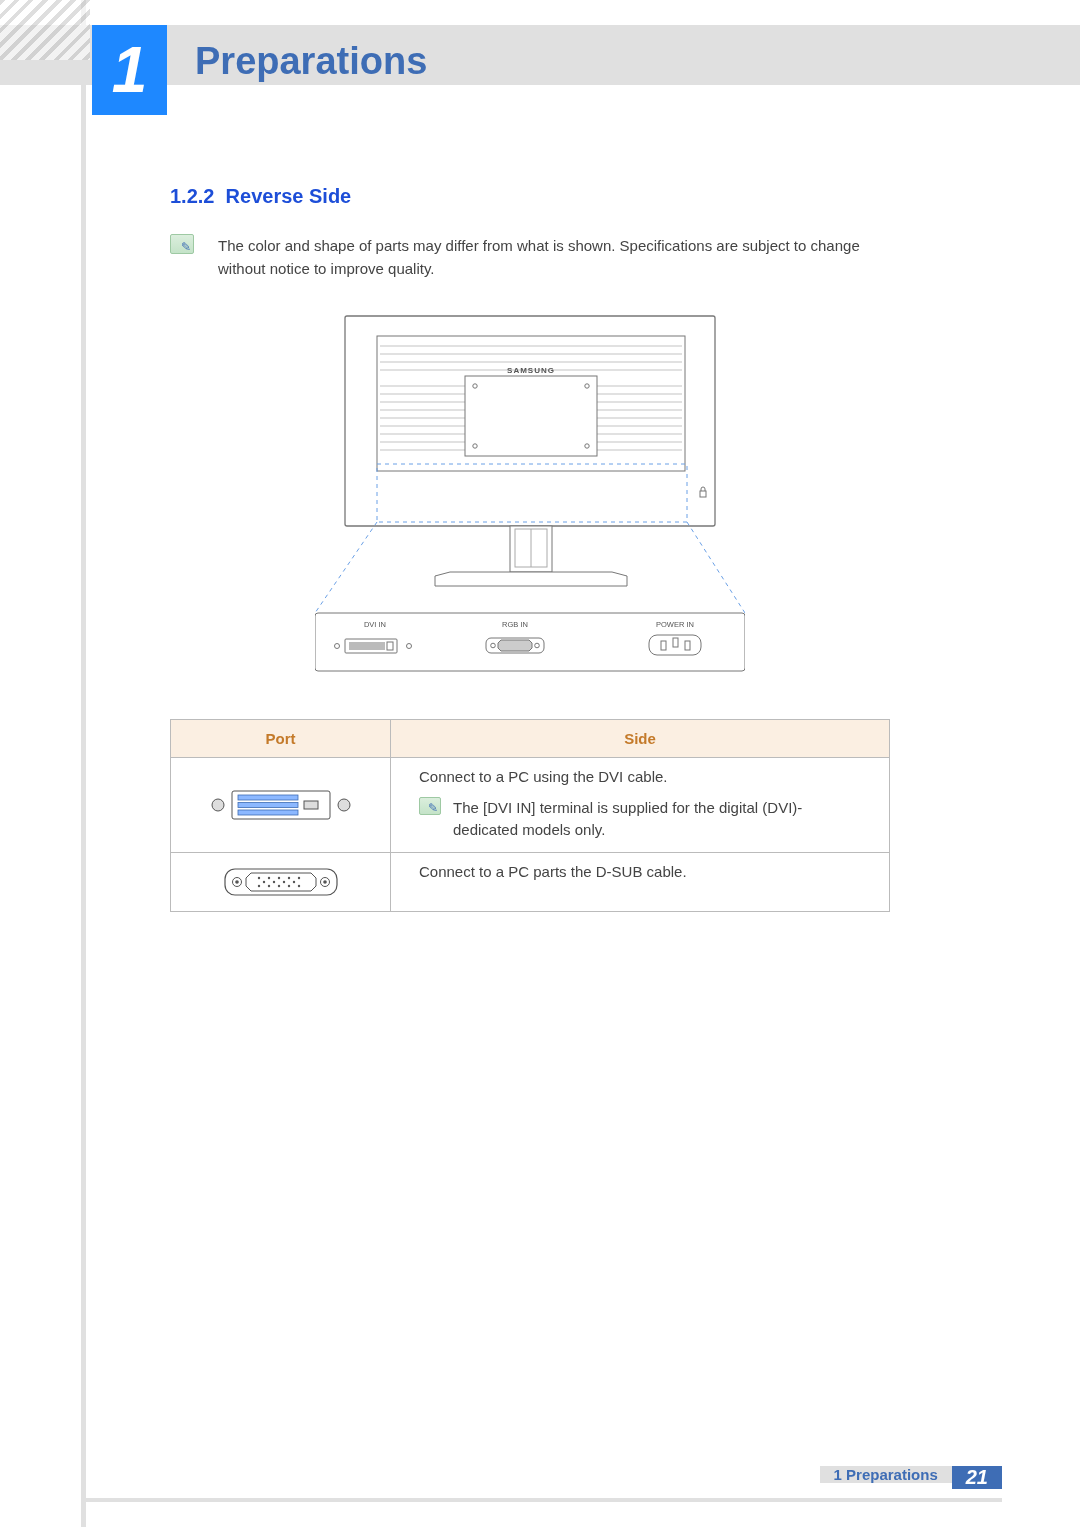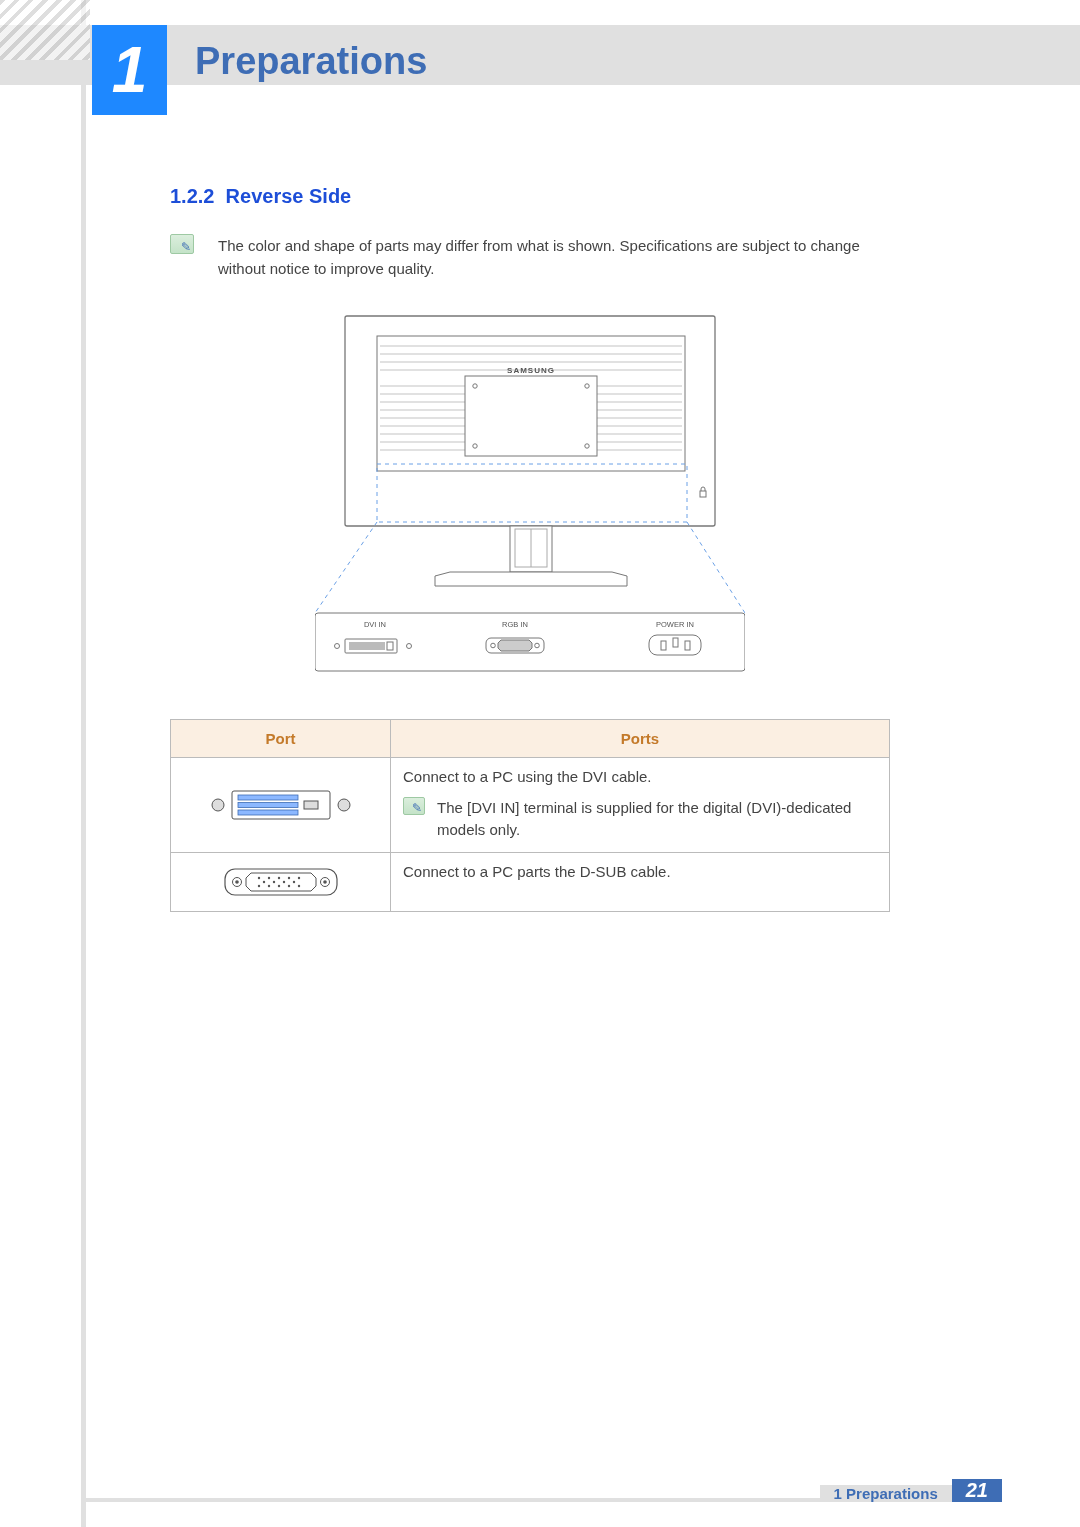--- a/index.html
+++ b/index.html
@@ -114,21 +114,21 @@
     justify-content: center;
     height: 100%;
   }
   .ports-table {
     width: 100%;
     border-collapse: collapse;
     margin-top: 6px;
   }
   .ports-table th, .ports-table td {
     border: 1px solid #bbb;
-    padding: 10px 12px;
+    padding: 10px 28px;
     font-size: 15px;
     text-align: left;
     vertical-align: top;
     color: #444;
   }
   .ports-table th {
     background: #fbefe2;
     color: #c47a2a;
     font-weight: 700;
     text-align: center;
@@ -146,21 +146,21 @@
     align-items: flex-start;
   }
   .subnote .note-icon { flex: 0 0 22px; height: 18px; }
   .subnote-text { font-size: 15px; line-height: 1.5; color: #444; }
   
   .footer {
     position: absolute;
     bottom: 25px;
     right: 78px;
     display: flex;
-    align-items: flex-end;
+    align-items: flex-start;
     height: 36px;
   }
   .footer-label {
     background: #e0e0e0;
     color: #3e6db5;
     font-size: 15px;
     font-weight: 600;
     display: flex;
     align-items: center;
     padding: 0 14px;
@@ -273,21 +273,21 @@
       <rect x="12" y="8" width="5" height="9" fill="#fff" stroke="#777"></rect>
       <rect x="24" y="5" width="5" height="9" fill="#fff" stroke="#777"></rect>
       <rect x="36" y="8" width="5" height="9" fill="#fff" stroke="#777"></rect>
     </g>
   </svg>
 
   <table class="ports-table">
     <thead>
       <tr>
         <th>Port</th>
-        <th>Ports</th>
+        <th>Side</th>
       </tr>
     </thead>
     <tbody>
       <tr>
         <td class="icon-cell">
           <div class="port-illustration">
             <svg width="150" height="36" viewBox="0 0 150 36">
               <circle cx="12" cy="18" r="6" fill="#ddd" stroke="#555"></circle>
               <rect x="26" y="4" width="98" height="28" fill="#fff" stroke="#555" rx="2"></rect>
               <g fill="#8cb8ff" stroke="#3e6db5" stroke-width="0.8">

